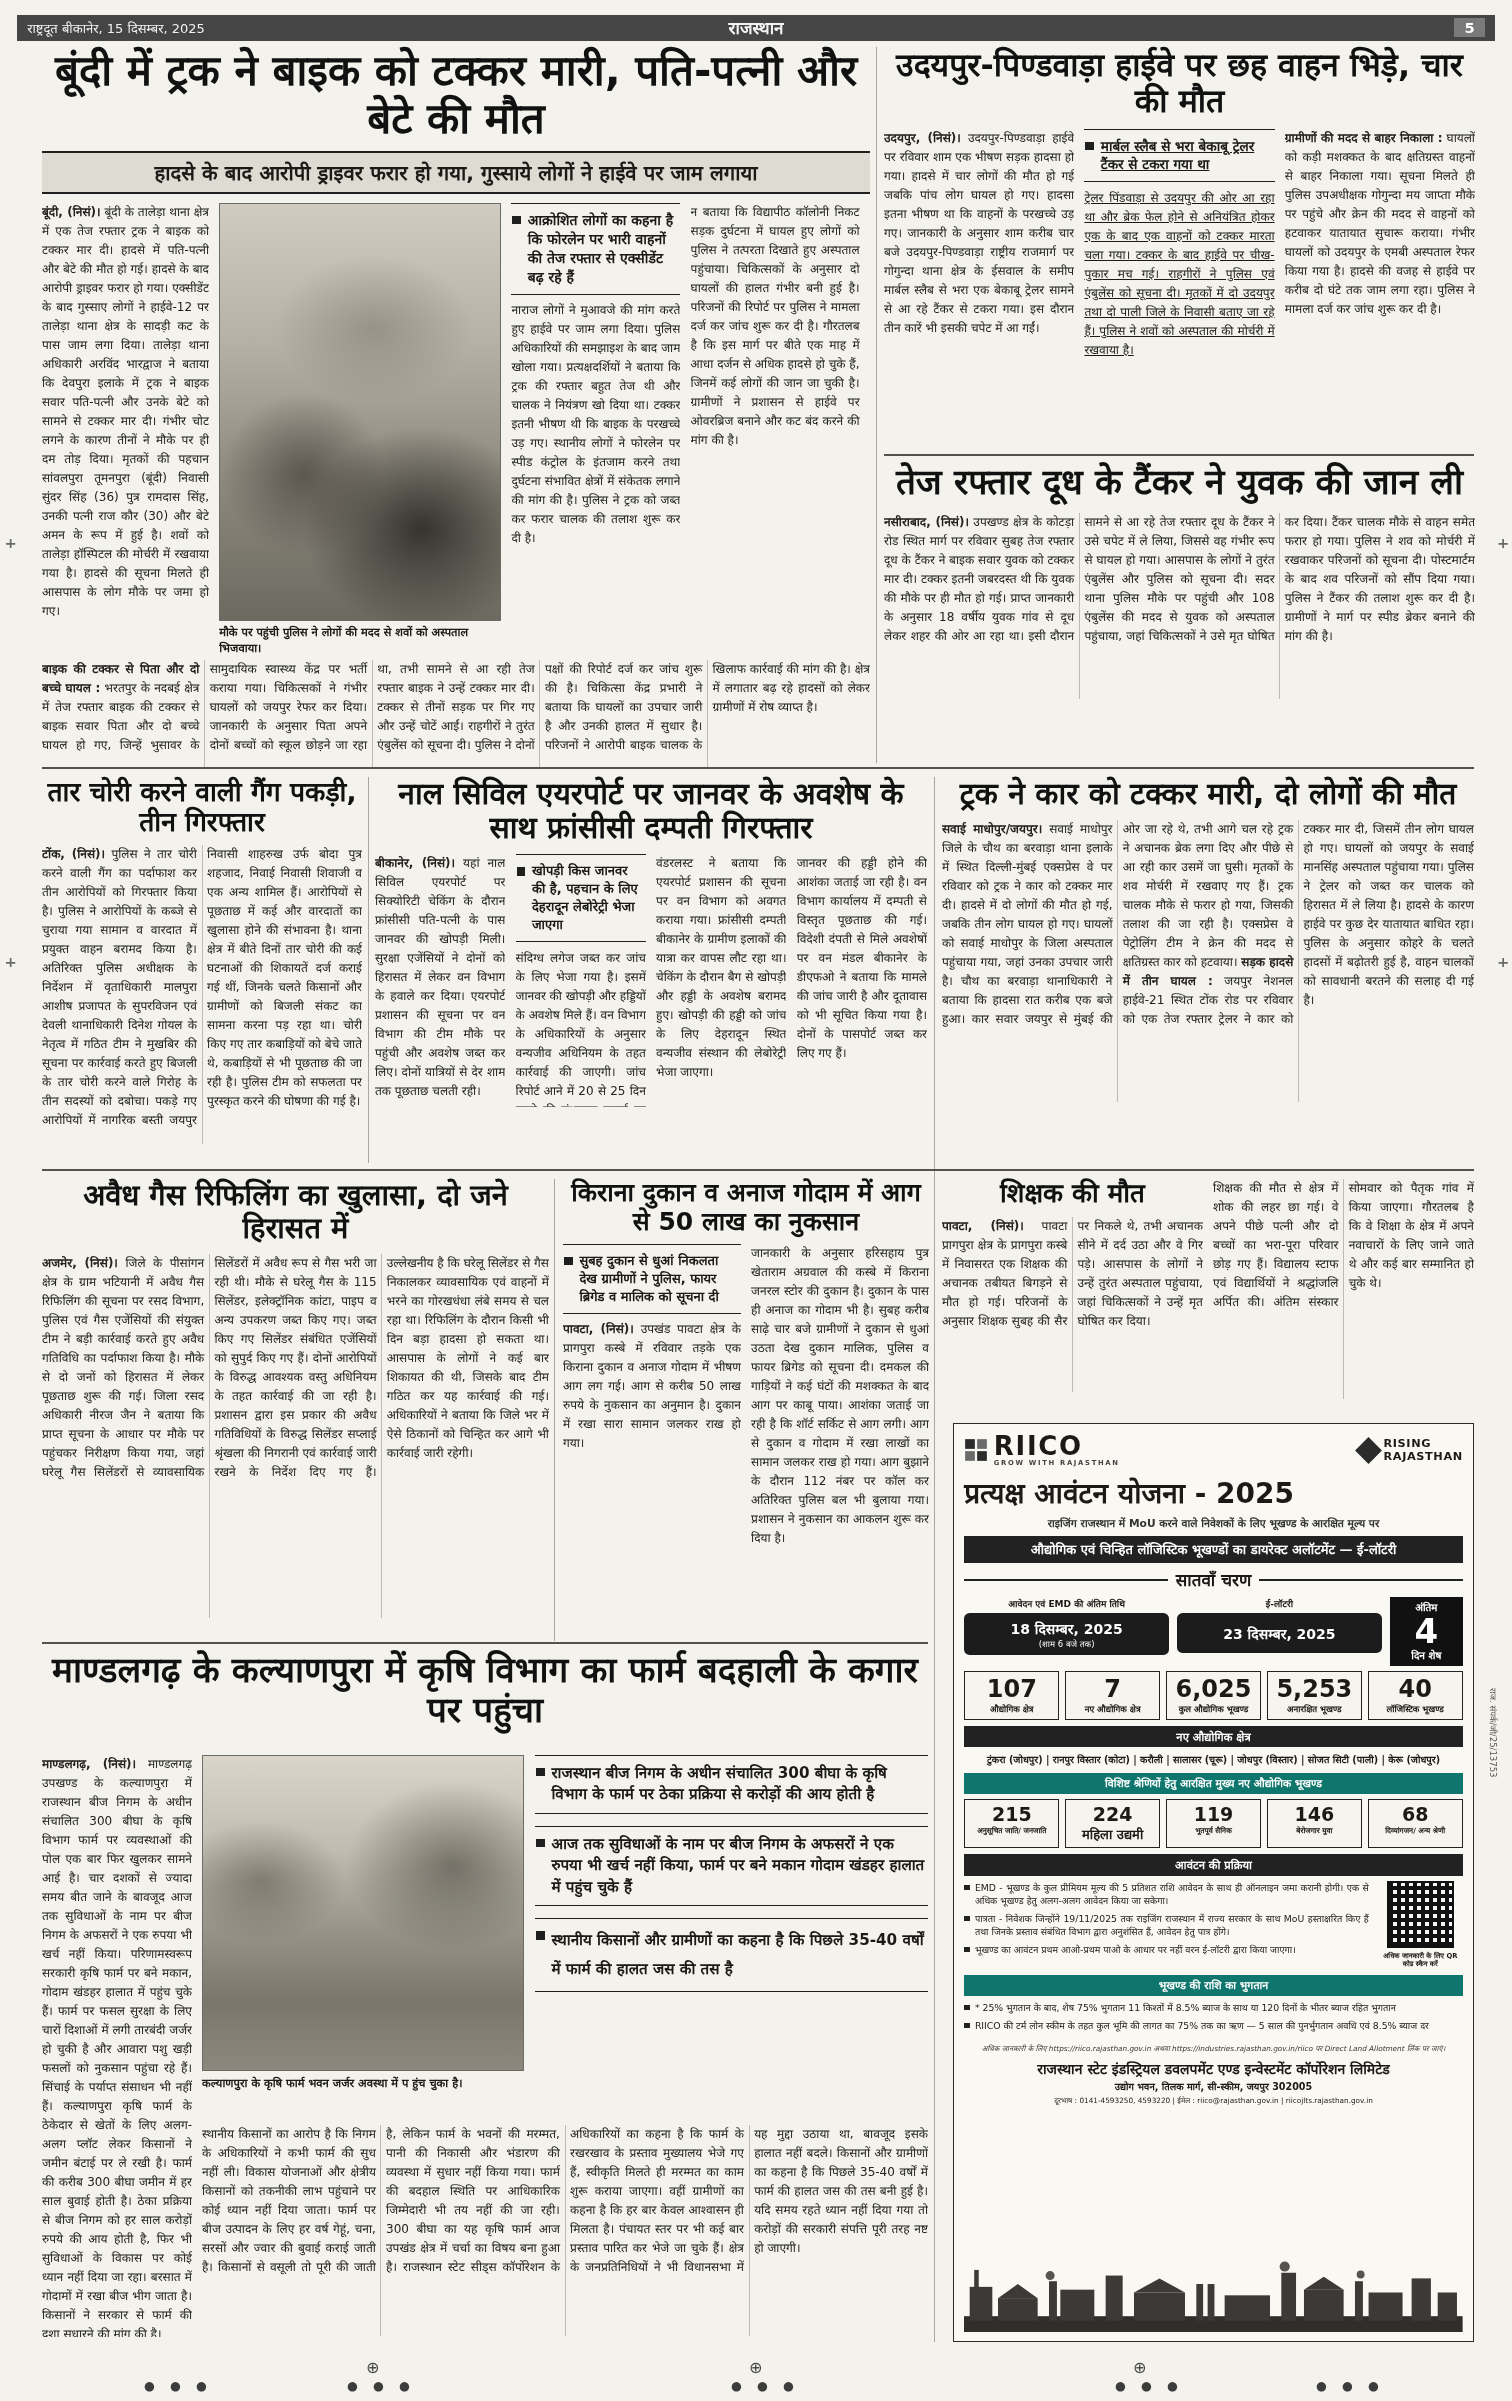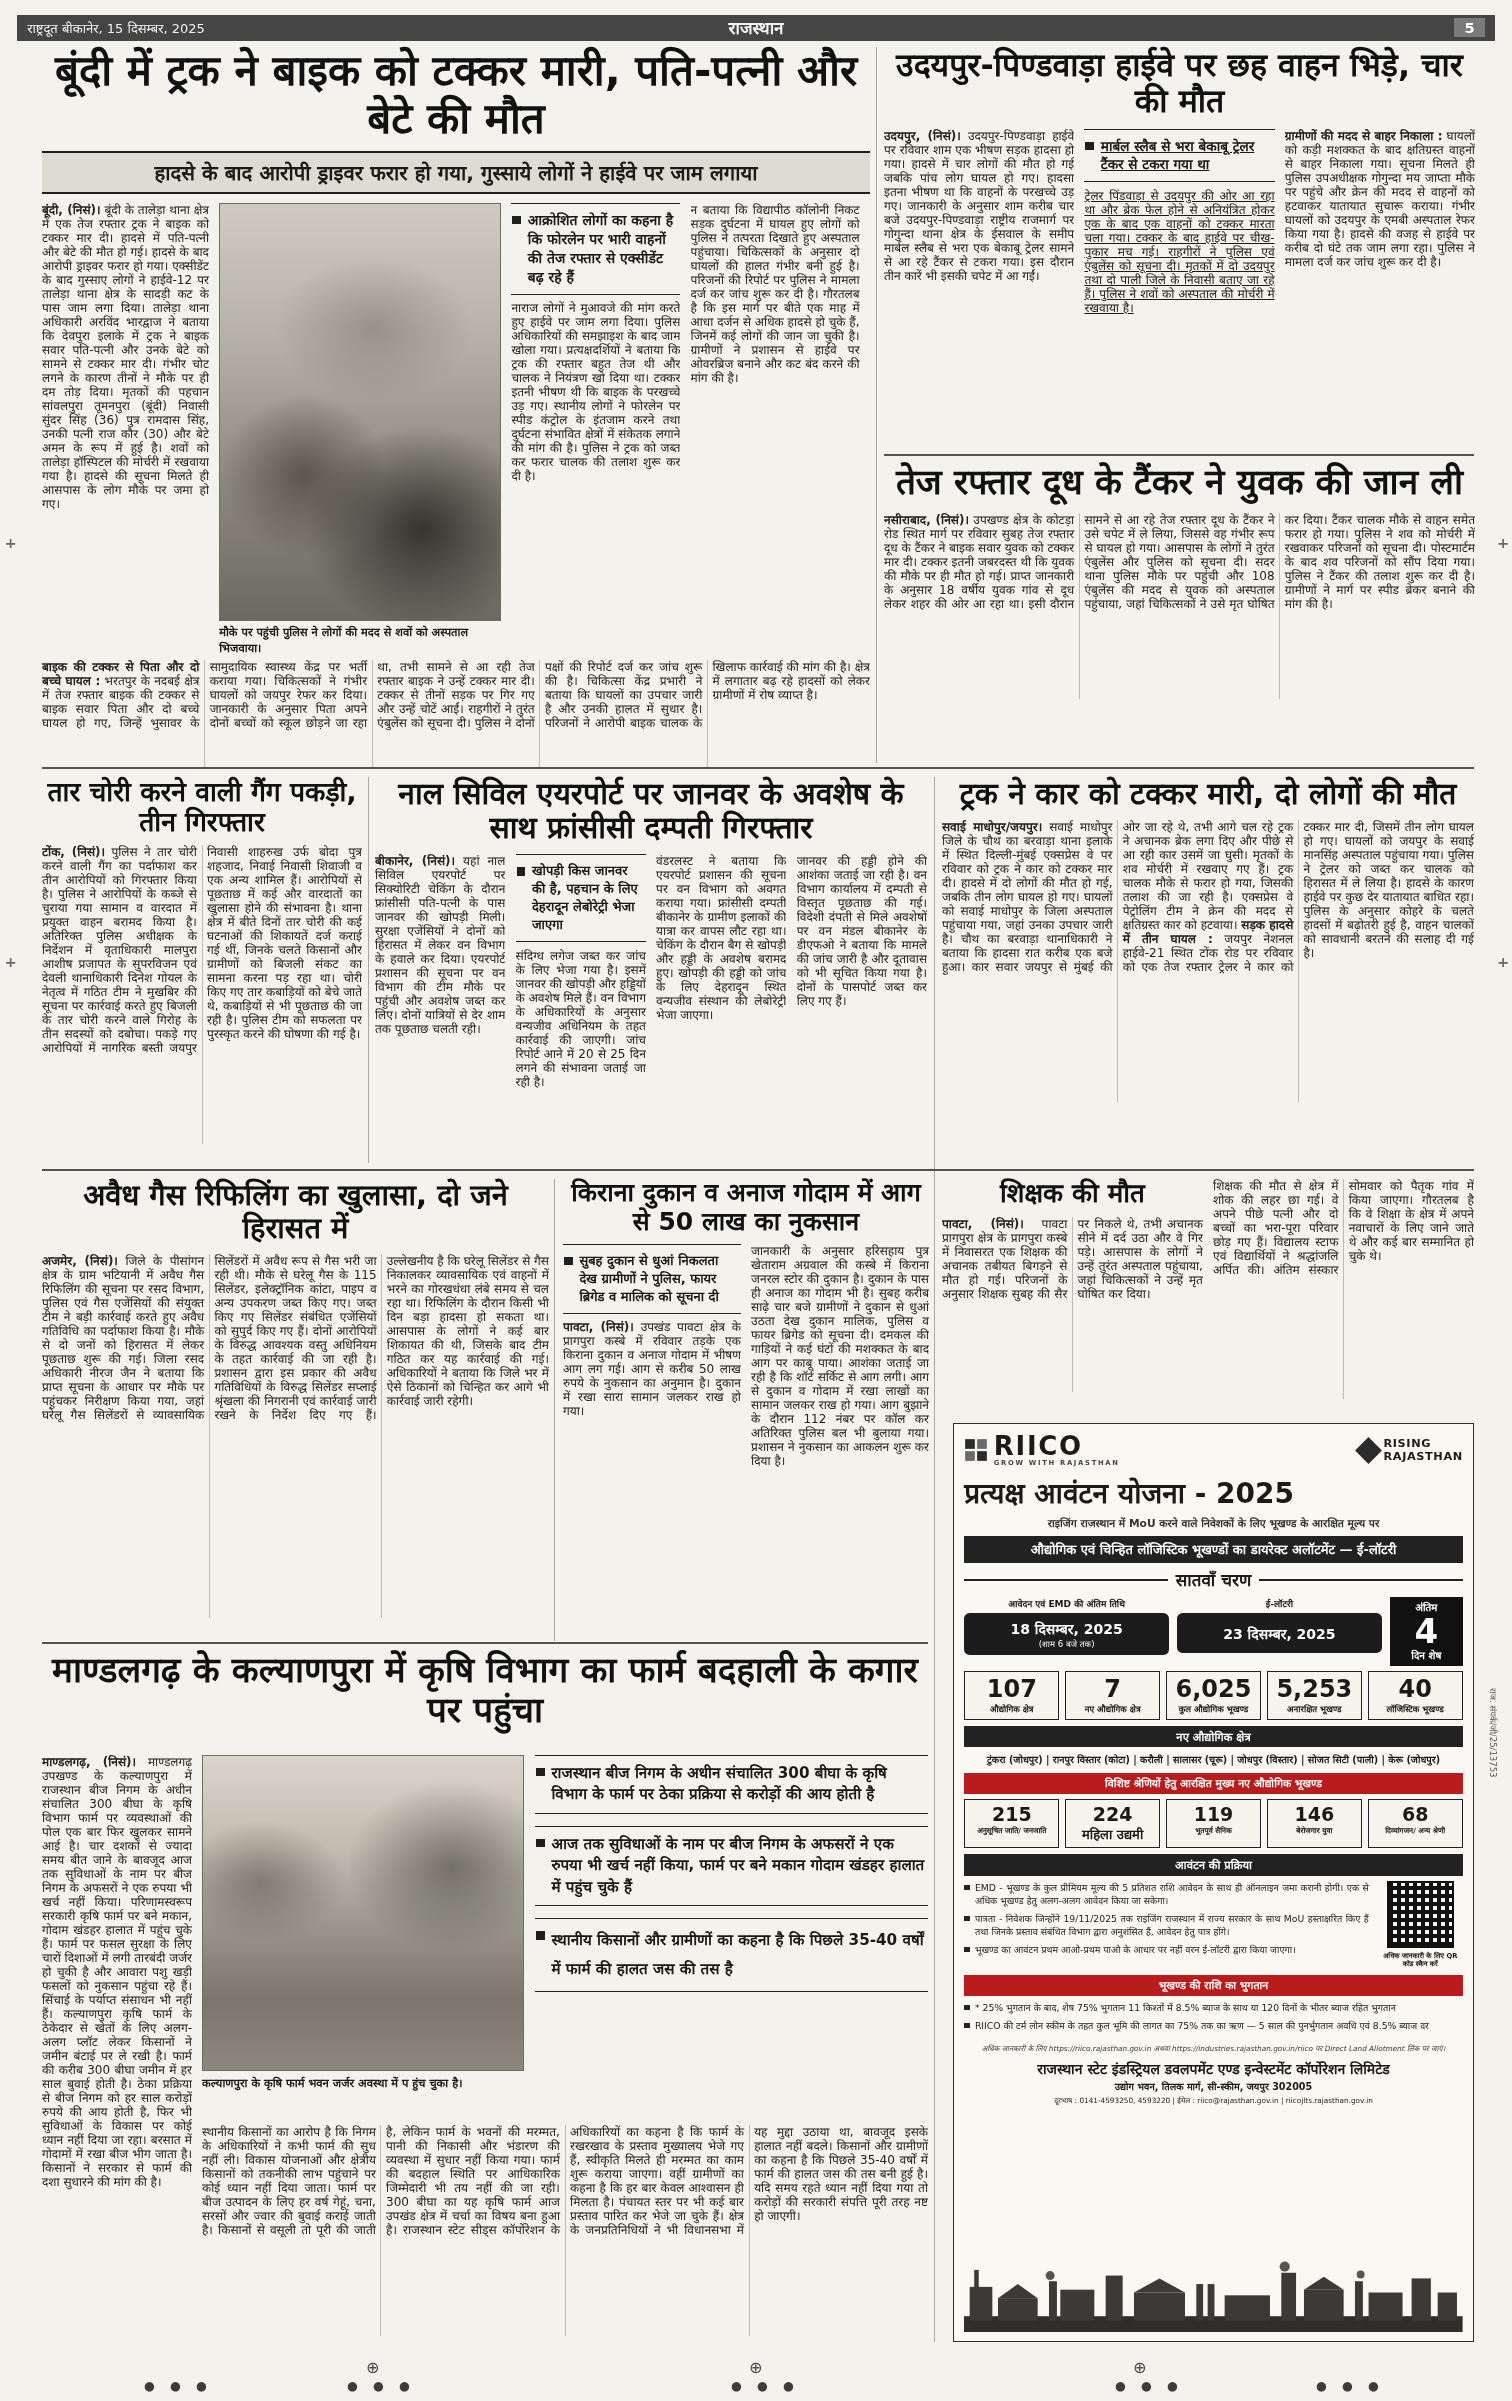--- a/index.html
+++ b/index.html
@@ -2,21 +2,21 @@
 <html style="font-size:9px"><head>
 <meta charset="utf-8">
 <style>
   html,body{margin:0;padding:0;background:#8a8a8a;}
   #page{position:relative;width:1512px;height:2401px;background:#f3f2ec;overflow:hidden;
         font-family:"DejaVu Sans","Liberation Sans",sans-serif;color:#1b1a17;}
   .art{position:absolute;box-sizing:border-box;}
   .hl{font-weight:bold;text-align:center;color:#111;line-height:1.14;}
   .subbar{border-top:2.3px solid #1f1f1f;border-bottom:2.3px solid #1f1f1f;background:#dedbd2;
           padding:5.6px 0;font-weight:bold;text-align:center;}
-  .txt{font-size:12px;line-height:14px;text-align:justify;overflow:hidden;color:#23221f;}
+  .txt{font-size:12px;line-height:19px;text-align:justify;overflow:hidden;color:#23221f;}
   .dl{font-weight:bold;}
   .c2,.c3,.c4,.c5{column-gap:10.2px;column-rule:0.6px solid #bdbab0;}
   .c2{column-count:2}.c3{column-count:3}.c4{column-count:4}.c5{column-count:5}
   .flexrow{display:flex;gap:10.2px;}
   .bull{border-top:1.7px solid #1f1f1f;border-bottom:1.7px solid #1f1f1f;padding:6.8px 1.1px;
         display:flex;gap:6.8px;font-weight:bold;font-size:14px;line-height:19px;text-align:left;}
   .sq{width:8.5px;height:8.5px;background:#1f1f1f;flex:none;margin-top:5.1px;}
   .photo{width:100%;border:0.6px solid #6e6b64;box-sizing:border-box;}
   .photo-accident{height:418px;background:
      radial-gradient(ellipse 60% 35% at 72% 78%, rgba(35,33,30,.8), transparent 70%),
@@ -32,21 +32,21 @@
   .hr{position:absolute;height:1.7px;background:#55524c;}
   .pagehead{position:absolute;left:17px;top:14.7px;width:1478px;height:26px;background:#454545;
             color:#f2f2f2;display:flex;align-items:center;justify-content:space-between;
             padding:0 10.2px;box-sizing:border-box;font-size:13px;}
   .pagehead .sec{position:absolute;left:50%;transform:translateX(-50%);font-size:17px;font-weight:bold;}
   .pgnum{background:#7a7a7a;padding:1.1px 10.2px;font-weight:bold;font-size:14.7px;color:#fff;}
   
   #ad-riico{border:1.7px solid #2b2b2b;background:#faf8f3;padding:9px 10.2px;display:flex;
             flex-direction:column;gap:5.6px;}
   .band{background:#222;color:#fff;font-weight:bold;text-align:center;padding:4.5px 3.4px;font-size:13px;}
-  .band2{background:#b91c1c;color:#fff;font-weight:bold;text-align:center;padding:3.4px;font-size:10.7px;}
+  .band2{background:#0f766e;color:#fff;font-weight:bold;text-align:center;padding:3.4px;font-size:10.7px;}
   .statrow{display:flex;gap:5.6px;}
   .statbox{border:1.1px solid #222;background:#f6f4ed;text-align:center;padding:4.5px 2.3px;flex:1;}
   .statval{font-size:24px;font-weight:bold;line-height:1.05;}
   .statlab{font-size:8.5px;font-weight:bold;margin-top:2.3px;line-height:1.2;}
   .statval2{font-size:19px;font-weight:bold;line-height:1.05;}
   .pill{background:#1c1c1c;color:#fff;border-radius:5.6px;padding:5.6px 8px;font-size:14px;
         font-weight:bold;text-align:center;}
   .pilllab{font-size:9px;font-weight:bold;text-align:center;margin-bottom:3.4px;}
   .daysbox{background:#111;color:#fff;text-align:center;padding:3.4px 5.6px;width:73px;
            box-sizing:border-box;display:flex;flex-direction:column;justify-content:center;}

